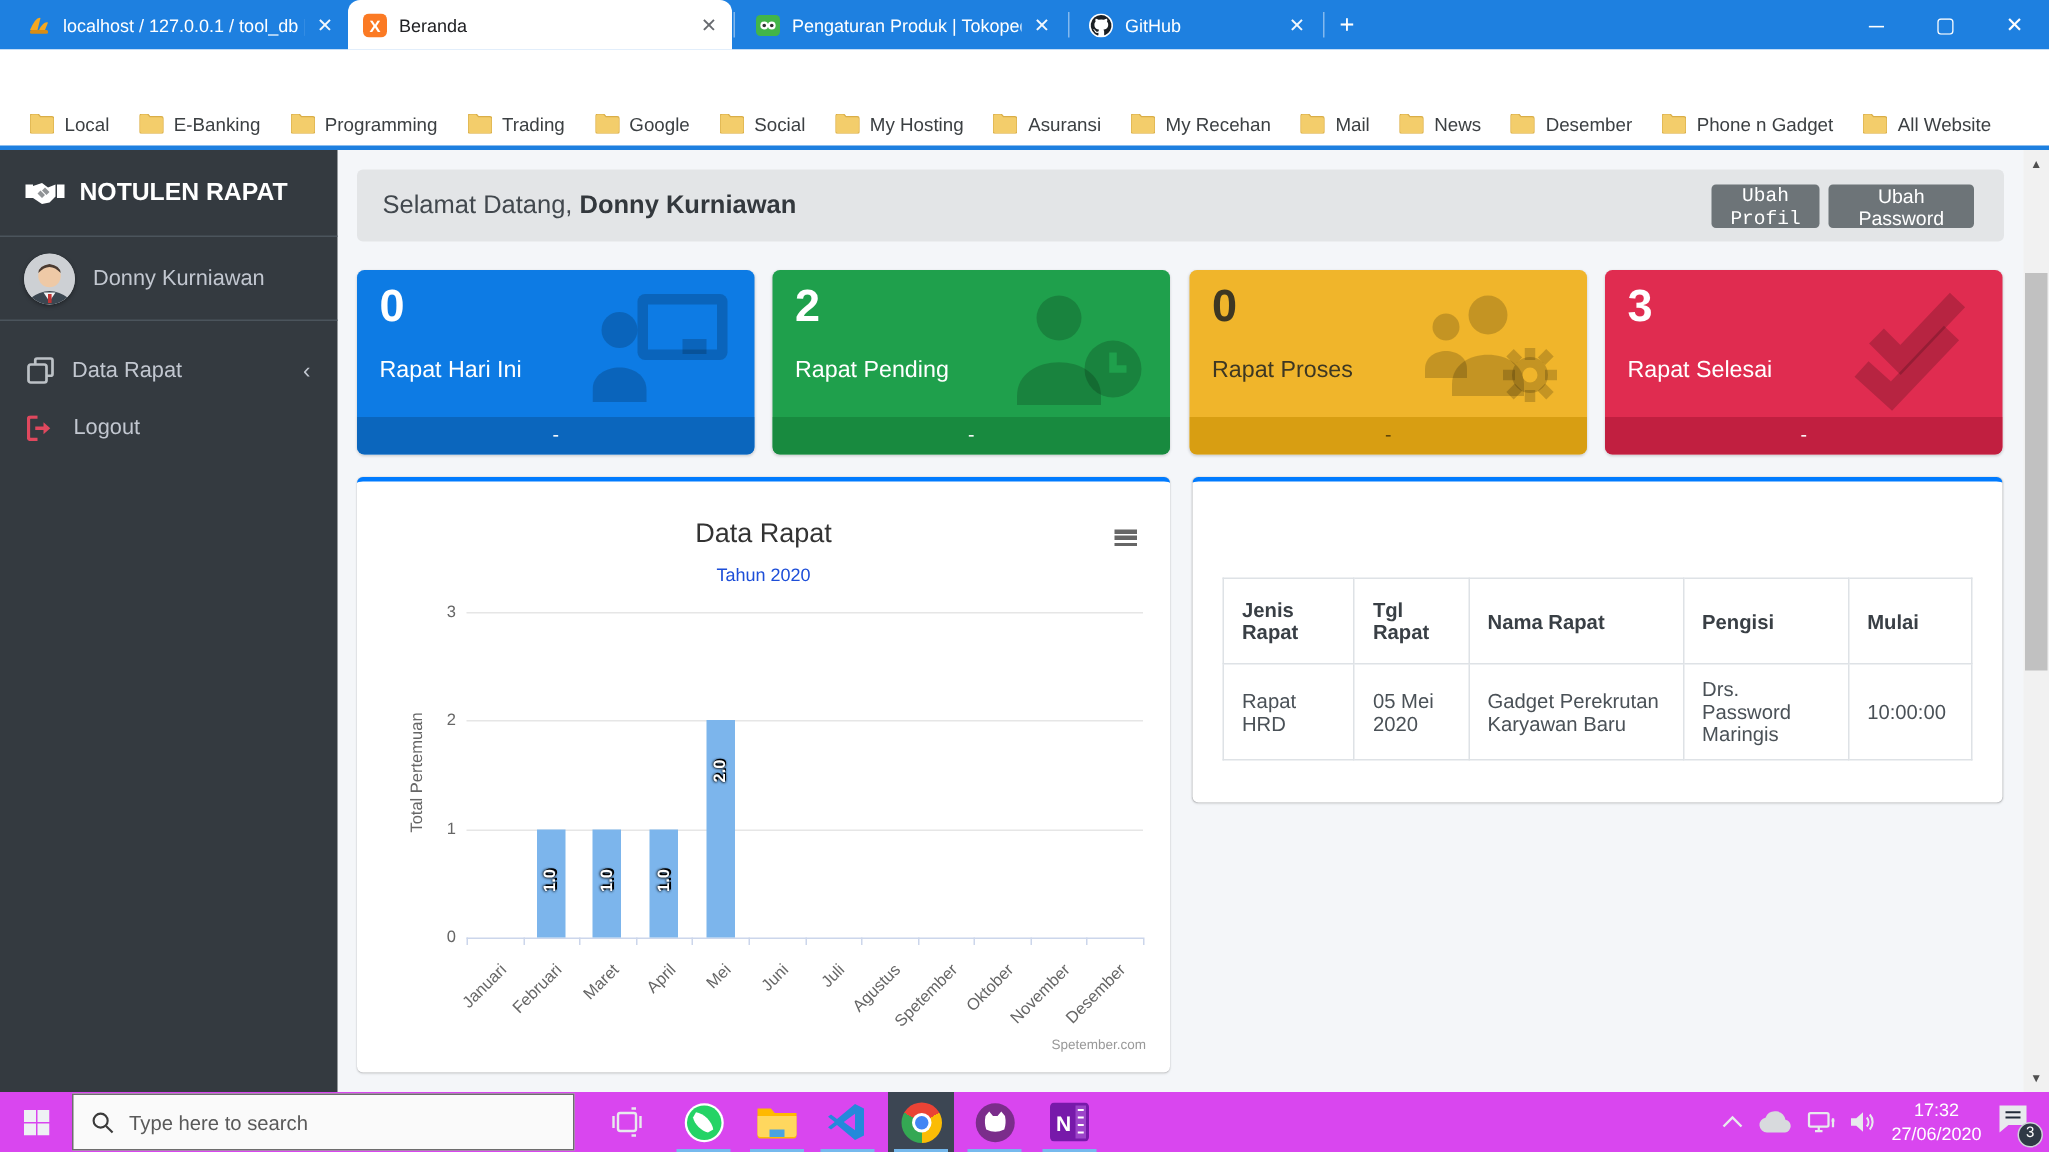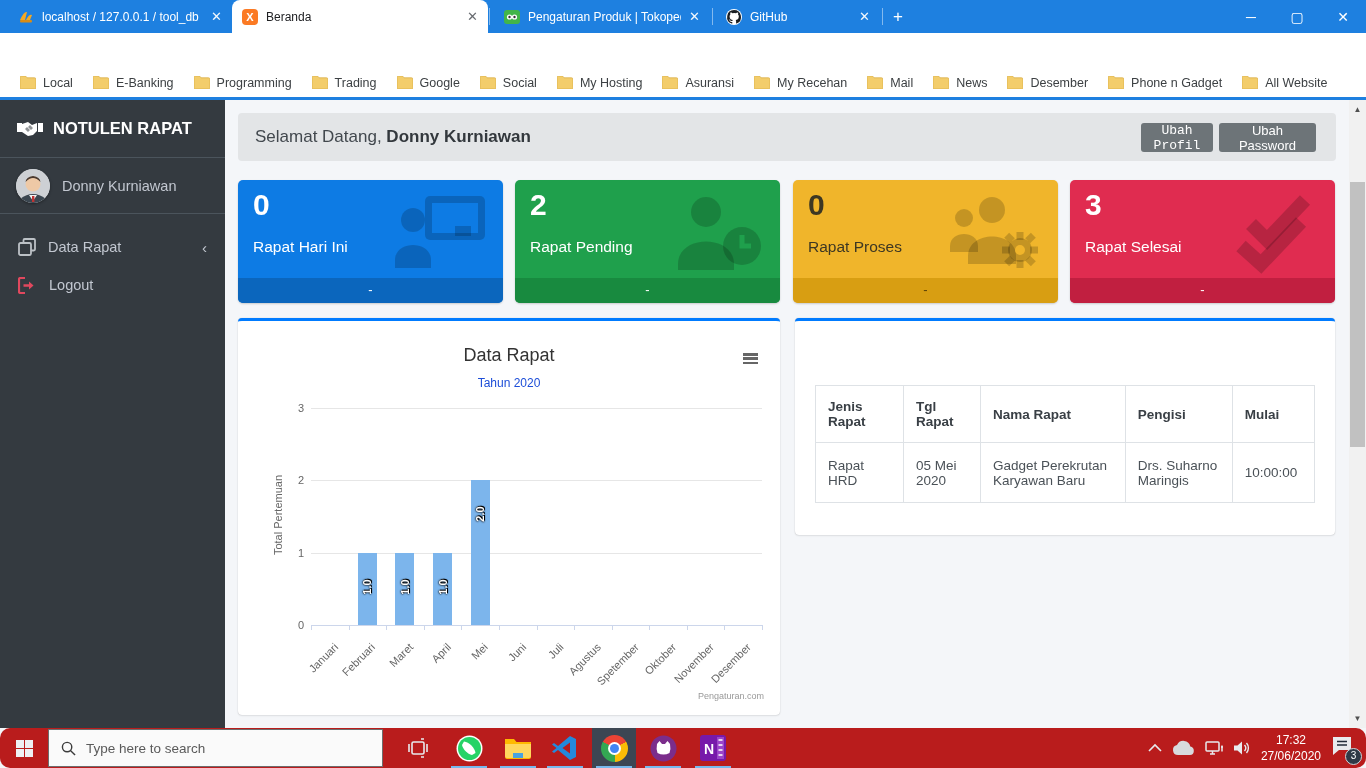--- a/index.html
+++ b/index.html
@@ -94,21 +94,21 @@
           font-size:13.5px;color:#4a5157;margin-top:44px;}
   #dtable th,#dtable td{border:1px solid #dee2e6;padding:9px 12px;text-align:left;vertical-align:middle;}
   #dtable th{color:#393f45;font-weight:bold;height:38px;}
 
   
   #pagescroll{left:1349px;top:100px;width:17px;height:628px;background:#f1f1f1;}
   #scrollthumb{position:absolute;left:1px;top:82px;width:15px;height:265px;background:#c1c1c1;}
   .scrollarrow{position:absolute;left:0;width:17px;text-align:center;font-size:8px;color:#505050;}
 
   
-  #taskbar{left:0;top:728px;width:1366px;height:40px;background:#b91c1c;border-radius:10px;}
+  #taskbar{left:0;top:728px;width:1366px;height:40px;background:#d946ef;}
   #startbtn{position:absolute;left:0;top:0;width:48px;height:40px;display:flex;align-items:center;justify-content:center;}
   #tsearch{position:absolute;left:48px;top:1px;width:335px;height:38px;background:#fafafa;
            border:1px solid #6d6d6d;box-sizing:border-box;display:flex;align-items:center;gap:10px;padding:0 12px;}
   #tsearch span{font-size:13.5px;color:#5a5a5a;}
   .tbicon{position:absolute;top:0;width:44px;height:40px;display:flex;align-items:center;justify-content:center;}
   .tbicon.running::after{content:"";position:absolute;left:4px;right:4px;bottom:0;height:2.5px;background:#76b9ed;}
   .tbicon.activeapp{background:#3c4653;}
   #tray{position:absolute;right:0;top:0;height:40px;display:flex;align-items:center;gap:9px;padding-right:8px;}
   #clock{color:#fff;font-size:12px;text-align:center;line-height:1.35;}
   #notif{position:relative;width:28px;height:28px;}
@@ -407,21 +407,21 @@
 <div class="card" id="chartcard">
   <div id="chart-title">Data Rapat</div>
   <div id="chart-sub">Tahun 2020</div>
   <div id="chart-menu">
       <div></div>
       <div></div>
       <div></div>
     </div>
   <div id="ytitle">Total Pertemuan</div>
   <div id="plot"></div>
-  <div id="credits">Pengaturan.com</div>
+  <div id="credits">Spetember.com</div>
 <div class="gline axis" style="top: 304px;"></div>
     <div class="ytick" style="left: 36px; top: 298px;">0</div>
     <div class="gline" style="top: 231.667px;"></div>
     <div class="ytick" style="left: 36px; top: 225.667px;">1</div>
     <div class="gline" style="top: 159.333px;"></div>
     <div class="ytick" style="left: 36px; top: 153.333px;">2</div>
     <div class="gline" style="top: 87px;"></div>
     <div class="ytick" style="left: 36px; top: 81px;">3</div>
     <div class="xtickmark" style="left: 73px; top: 304px;"></div>
     <div class="xtickmark" style="left: 110.583px; top: 304px;"></div>
@@ -467,21 +467,21 @@
           <th style="width: 172px;">Nama Rapat</th>
           <th style="width: 112px;">Pengisi</th>
           <th style="width: 62px;">Mulai</th>
         </tr>
       </thead>
     <tbody id="tbodyrows">
         <tr style="height: 60px;">
           <td>Rapat HRD</td>
           <td>05 Mei 2020</td>
           <td>Gadget Perekrutan Karyawan Baru</td>
-          <td>Drs. Suharno Maringis</td>
+          <td>Drs. Password Maringis</td>
           <td>10:00:00</td>
         </tr>
       </tbody>
   </table>
 </div>
 
 <div class="abs" id="pagescroll">
   <div class="scrollarrow" style="top:5px;">▲</div>
   <div id="scrollthumb"></div>
   <div class="scrollarrow" style="bottom:5px;">▼</div>

